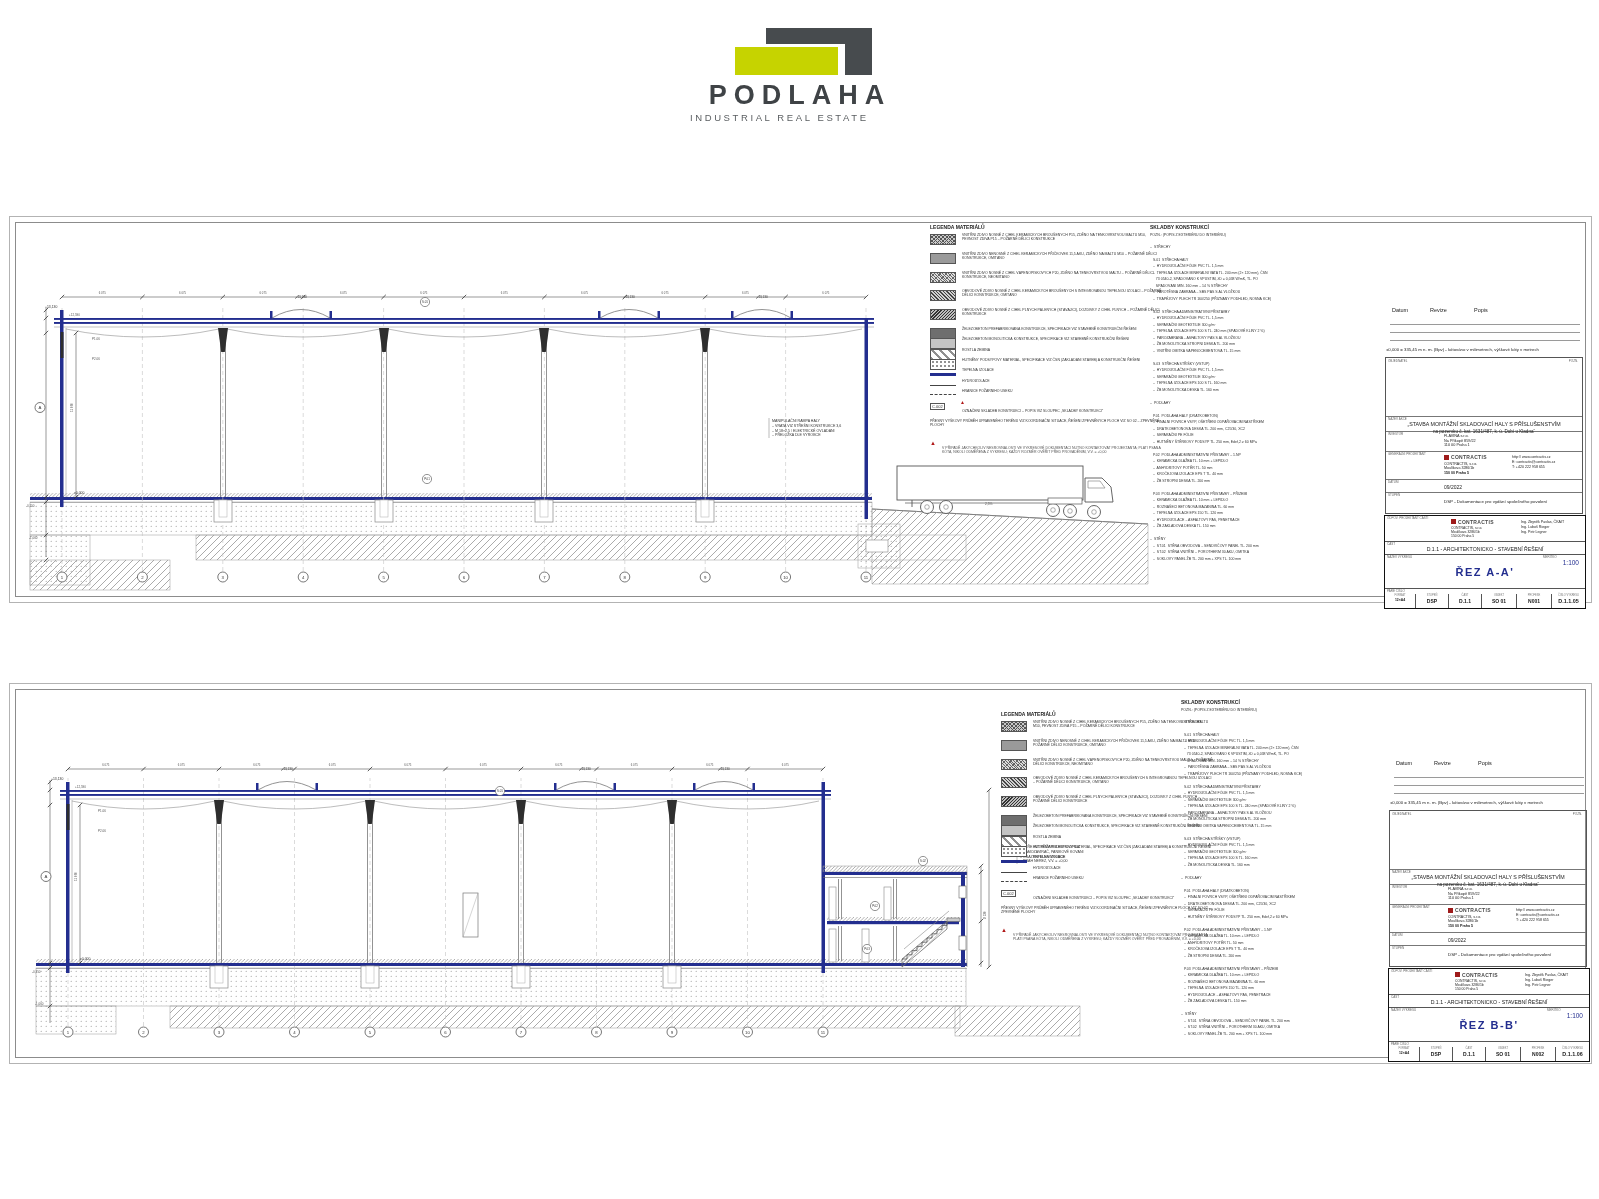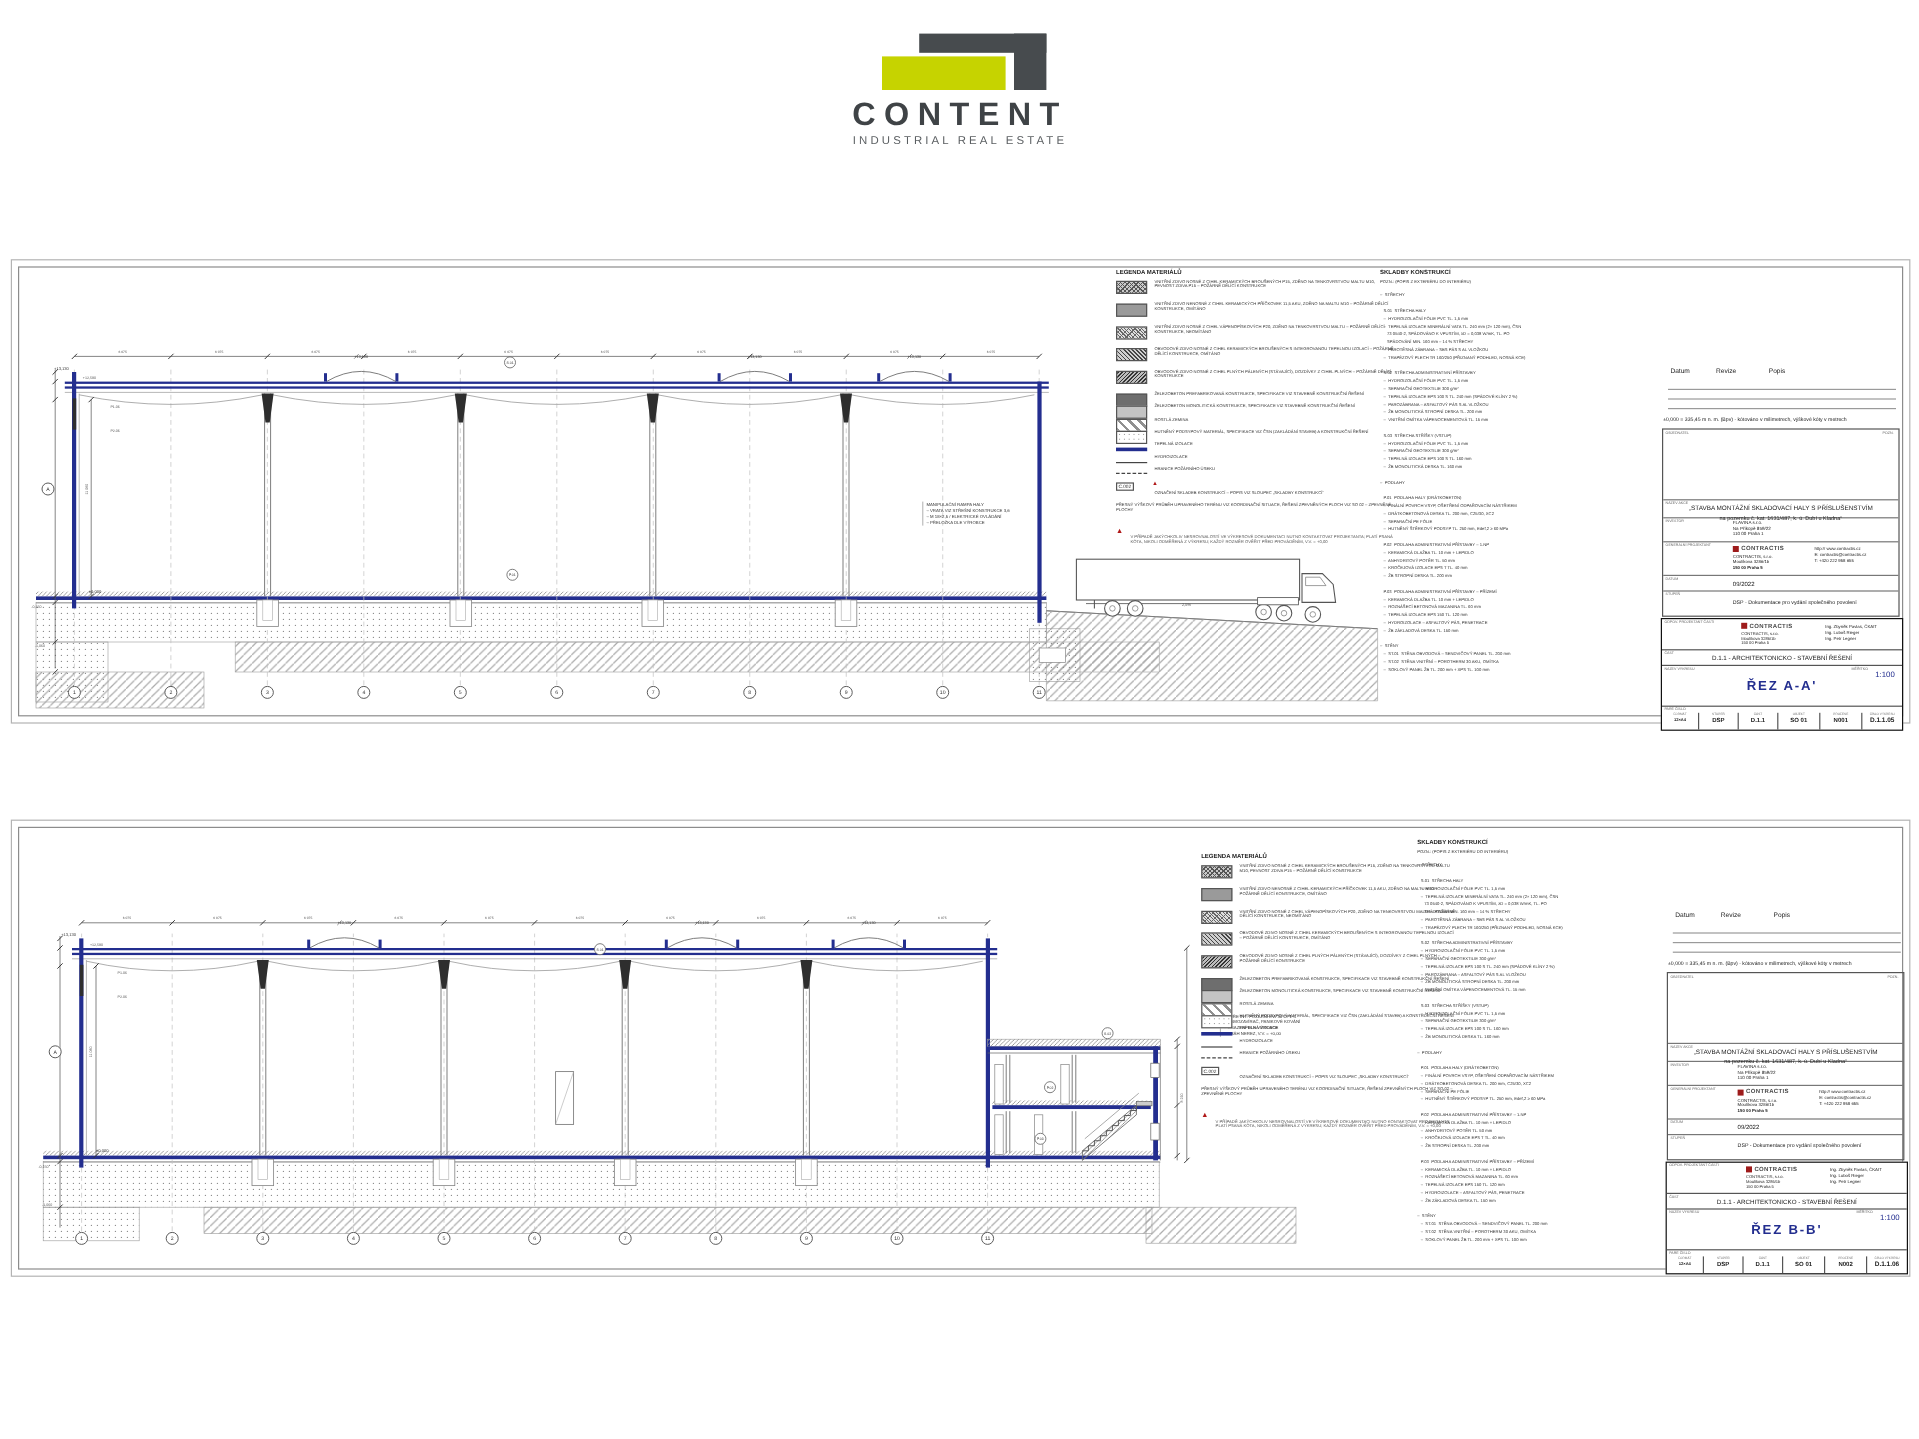--- a/index.html
+++ b/index.html
@@ -4,21 +4,21 @@
 <style>
   html,body{margin:0;padding:0;background:#fff;}
   body{width:1599px;height:1199px;position:relative;overflow:hidden;
        font-family:"Liberation Sans","DejaVu Sans",sans-serif;color:#333;}
   .abs{position:absolute;}
   .sheet{position:absolute;border:1px solid #b3b3b3;background:#fff;}
   .sheet .inner{position:absolute;left:5px;top:5px;right:5px;bottom:5px;border:1px solid #8c8c8c;}
   #cad{position:absolute;left:0;top:0;pointer-events:none;}
   .logo-title{position:absolute;left:690px;top:80px;width:220px;text-align:center;
     font-size:27px;font-weight:bold;color:#3f4346;letter-spacing:7px;}
-  .logo-sub{position:absolute;left:690px;top:112px;width:220px;text-align:center;
+  .logo-sub{position:absolute;left:690px;top:112px;width:220px;text-align:left;
     font-size:9.5px;color:#5a5e61;letter-spacing:2.6px;}
   .legend,.sklad,.tb{position:absolute;font-size:5px;color:#333;}
   .ttl{font-size:5px;font-weight:bold;color:#222;margin-bottom:3px;}
   .t35{font-size:7px;line-height:1.2;transform:scale(.5);transform-origin:0 0;width:200%;color:#333;}
   .lrow{position:relative;margin-bottom:2px;min-height:8px;}
   .sw{position:absolute;left:0;top:1px;width:26px;height:11px;border:0.6px solid #555;box-sizing:border-box;}
   .sw1{background:#c9c9c9;background-image:repeating-linear-gradient(45deg,#555 0,#555 .8px,transparent .8px,transparent 2.6px),repeating-linear-gradient(-45deg,#555 0,#555 .8px,transparent .8px,transparent 2.6px);}
   .sw2{background:#9a9a9a;}
   .sw3{background:#ddd;background-image:repeating-linear-gradient(45deg,#666 0,#666 .7px,transparent .7px,transparent 2px),repeating-linear-gradient(-45deg,#666 0,#666 .7px,transparent .7px,transparent 4px);}
   .sw4{background:#cfcfcf;background-image:repeating-linear-gradient(45deg,#444 0,#444 .9px,transparent .9px,transparent 2.4px);}
@@ -34,21 +34,21 @@
   .warn-tri{color:#b01818;font-size:6px;}
   pre{margin:0;font-family:"Liberation Sans","DejaVu Sans",sans-serif;}
 </style>
 </head>
 <body>
 
 <div>
   <div class="abs" style="left:766px;top:28px;width:106px;height:16px;background:#474b4e;"></div>
   <div class="abs" style="left:845px;top:28px;width:27px;height:47px;background:#474b4e;"></div>
   <div class="abs" style="left:735px;top:47px;width:103px;height:28px;background:#c6d300;"></div>
-  <div class="logo-title">CONTENT</div>
+  <div class="logo-title">PODLAHA</div>
   <div class="logo-sub">INDUSTRIAL REAL ESTATE</div>
 </div>
 
 <div class="sheet" id="sheet1" style="left:9px;top:216px;width:1581px;height:385px;">
     <div class="inner"></div>
   </div>
 <div class="sheet" id="sheet2" style="left:9px;top:683px;width:1581px;height:379px;">
     <div class="inner"></div>
   </div>
 

